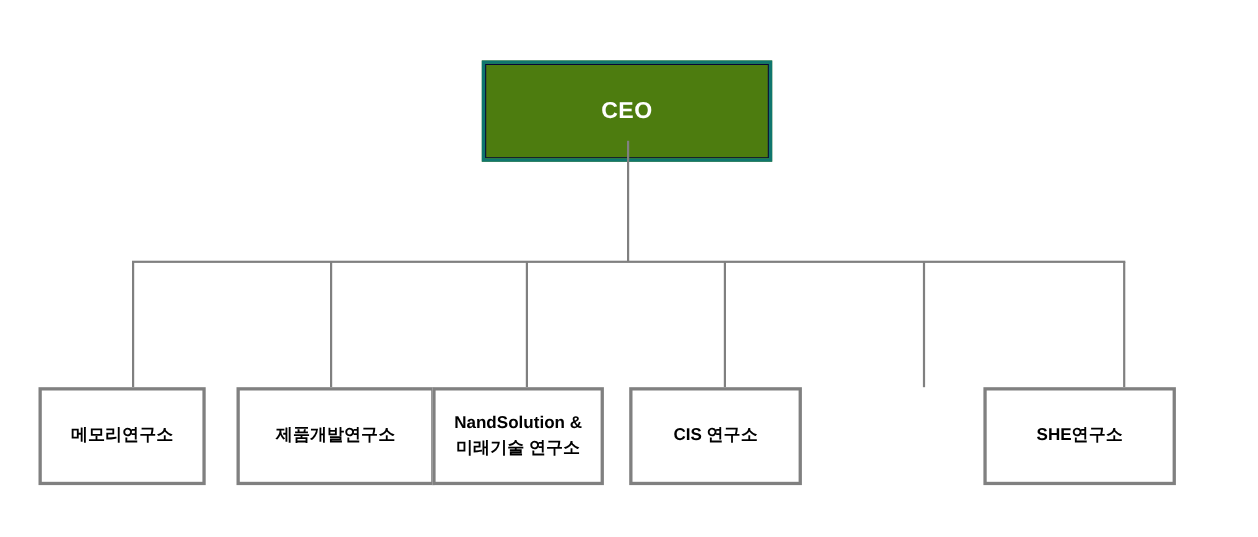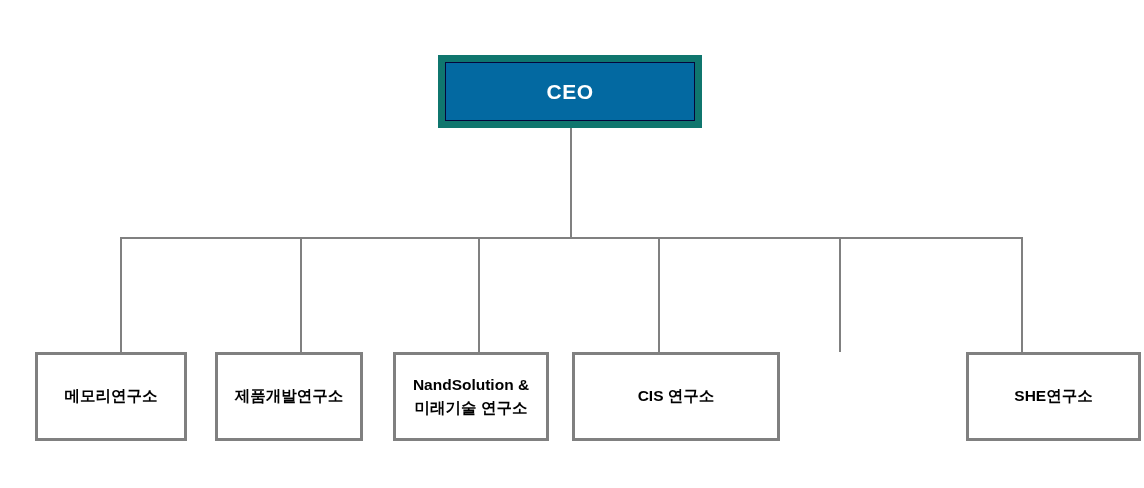--- a/index.html
+++ b/index.html
@@ -17,24 +17,24 @@
     background: #ffffff;
     overflow: hidden;
   }
 
   
   .ceo-box {
     position: absolute;
     left: 438px;
     top: 55px;
     width: 264px;
-    height: 73px;
+    height: 92px;
     box-sizing: border-box;
-    background: #0369a1;
-    border: 7px solid #0f766e;
+    background: #4d7c0f;
+    border: 3px solid #0f766e;
     display: flex;
     align-items: center;
     justify-content: center;
     box-shadow: inset 0 0 0 1px #05053a;
   }
   .ceo-label {
     color: #ffffff;
     font-size: 21px;
     font-weight: bold;
     letter-spacing: 0.5px;
@@ -88,31 +88,31 @@
   <div class="line v-line" style="left:300px; top:238px; height:114px;"></div>
   <div class="line v-line" style="left:478px; top:238px; height:114px;"></div>
   <div class="line v-line" style="left:658px; top:238px; height:114px;"></div>
   <div class="line v-line" style="left:839px; top:238px; height:114px;"></div>
   <div class="line v-line" style="left:1021px; top:238px; height:114px;"></div>
 
   <div class="dept-box" style="left:35px;  width:152px;">
     <span class="dept-label">메모리연구소</span>
   </div>
 
-  <div class="dept-box" style="left:215px; width:148px;">
+  <div class="dept-box" style="left:215px; width:180px;">
     <span class="dept-label">제품개발연구소</span>
   </div>
 
   <div class="dept-box" style="left:393px; width:156px;">
     <span class="dept-label">NandSolution &amp;
 미래기술 연구소</span>
   </div>
 
-  <div class="dept-box" style="left:572px; width:208px;">
+  <div class="dept-box" style="left:572px; width:157px;">
     <span class="dept-label">CIS 연구소</span>
   </div>
 
 
-  <div class="dept-box" style="left:966px; width:175px;">
+  <div class="dept-box" style="left:894px; width:175px;">
     <span class="dept-label">SHE연구소</span>
   </div>
 
 </div>
 
 </body></html>

